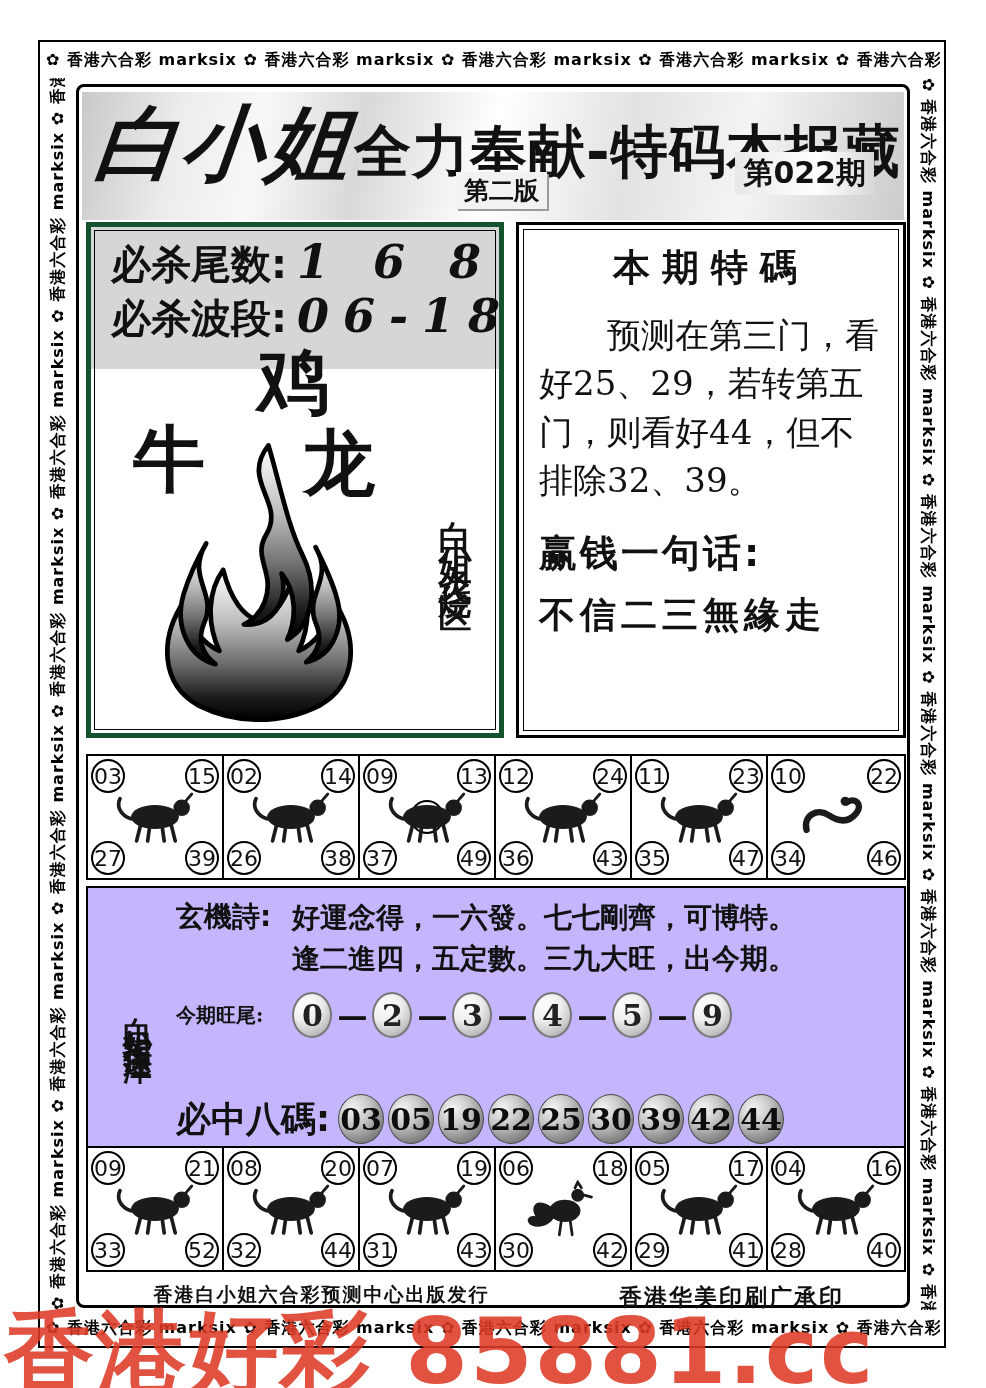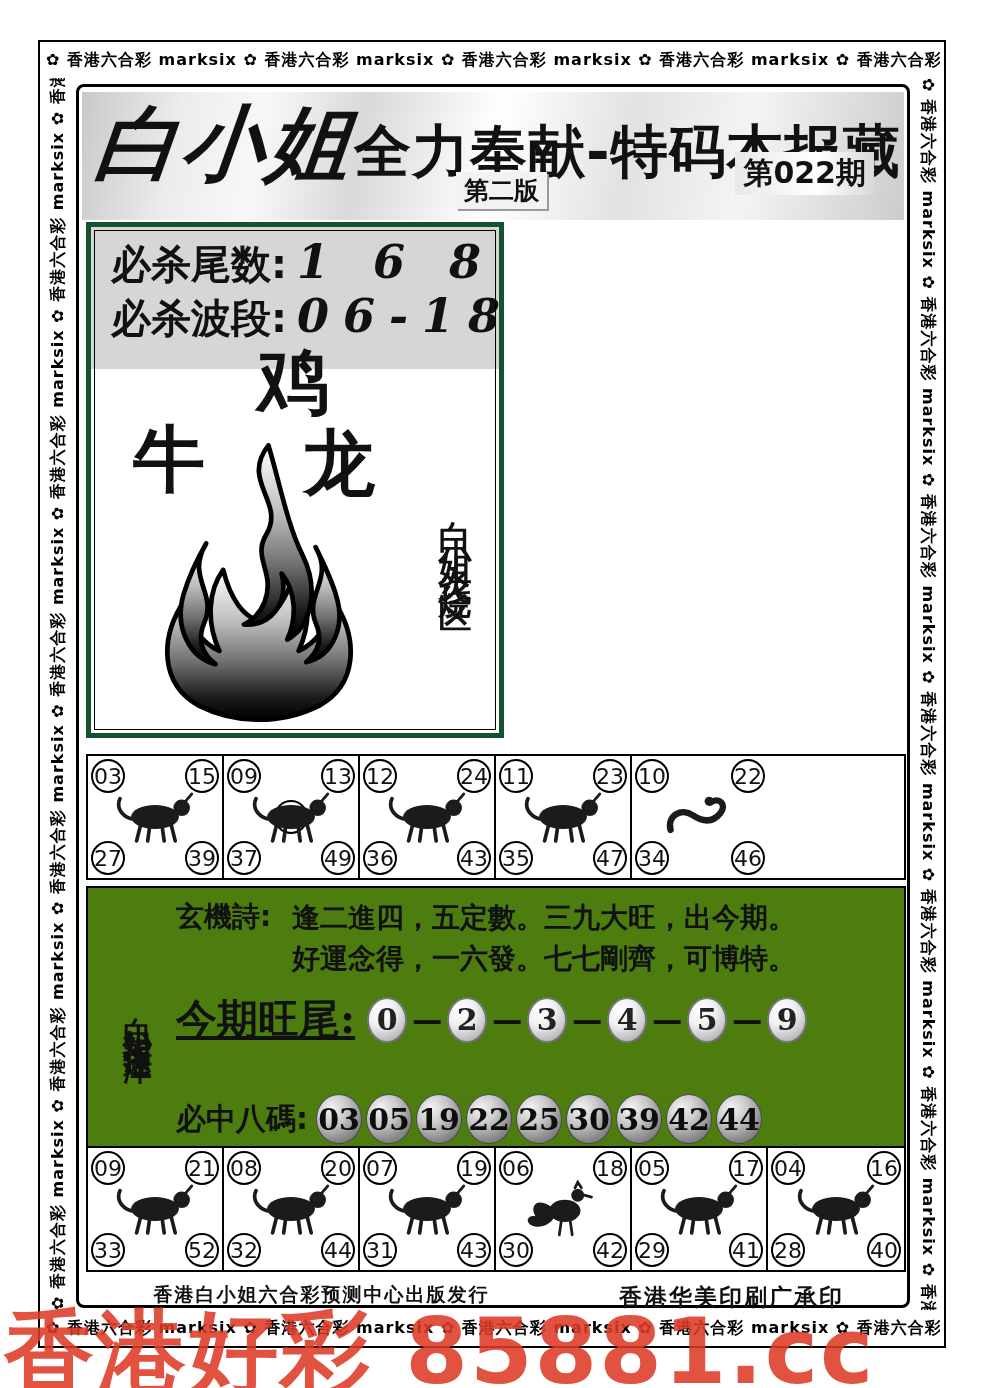--- a/index.html
+++ b/index.html
@@ -62,39 +62,39 @@
   .zcell { position:relative; border-right:2px solid #000; }
   .zcell:last-child { border-right:none;border-radius:16px; }
   .cn { position:absolute; width:34px; height:34px; border:2px solid #000; border-radius:50%;
     font-size:22px; display:flex; align-items:center; justify-content:center; background:#fff; }
   .cn.tl { left:3px; top:3px; } .cn.tr { right:3px; top:3px; }
   .cn.bl { left:3px; bottom:3px; } .cn.br { right:3px; bottom:3px; }
   .cn.center { left:50%; top:50%; transform:translate(-50%,-50%); background:transparent; }
   .animal { position:absolute; left:50%; top:50%; transform:translate(-50%,-50%); width:92px; height:66px; }
 
   
-  .guide-box { position:absolute; left:86px; top:886px; width:820px; height:293px; border:2px solid #000; background:#4d7c0f; }
+  .guide-box { position:absolute; left:86px; top:886px; width:820px; height:293px; border:2px solid #000; background:#c4b5fd; }
   .guide-side-note { position:absolute; left:8px; top:4px; height:248px; width:62px;
     writing-mode:vertical-rl; text-orientation:upright; font-size:29px; font-weight:900; letter-spacing:6px; text-align:center; }
   .guide-content { position:absolute; left:88px; top:0; width:726px; height:100%; }
   .poem-row { position:absolute; left:0; top:10px; display:flex; }
   .poem-label { font-size:28px; font-weight:900; width:116px; flex:none; }
   .poem-lines div { font-size:28px; font-weight:900; line-height:1.45; white-space:nowrap; }
   .wangwei-row { position:absolute; left:0; top:104px; display:flex; align-items:center; }
-  .wangwei-label { font-family:"DejaVu Serif", serif; font-size:41px; font-weight:900; margin-right:12px;text-decoration:underline; }
+  .wangwei-label { font-family:"DejaVu Serif", serif; font-size:20px; font-weight:900; margin-right:29px; }
   .wball { width:40px; height:46px; border:2px solid #777; border-radius:50%;
     background:radial-gradient(circle at 32% 28%, #ffffff 0%, #eeeeee 40%, #bbbbbb 78%, #9a9a9a 100%);
     display:flex; align-items:center; justify-content:center;
     font-family:"DejaVu Serif", serif; font-size:30px; font-weight:bold; color:#222; }
   .wdash { font-size:30px; font-weight:900; margin:0 5px; }
   .meng-row { position:absolute; left:0; top:166px; white-space:nowrap; }
   .meng-label { font-size:32px; font-weight:900; margin-right:14px; }
   .meng-text { font-family:"DejaVu Serif", serif; font-size:33px; font-weight:bold; letter-spacing:5px; }
   .bazhong-row { position:absolute; left:0; top:206px; display:flex; align-items:center; }
-  .bazhong-label { font-size:30px; font-weight:900; margin-right:8px; }
+  .bazhong-label { font-size:35px; font-weight:900; margin-right:8px; }
   .bball { width:46px; height:50px; border:1px solid #4a4a4a; border-radius:50%; margin-right:4px;
     background:radial-gradient(circle at 32% 28%, #f5f5f5 0%, #c9c9c9 35%, #8d8d8d 68%, #5e5e5e 100%);
     display:flex; align-items:center; justify-content:center;
     font-family:"DejaVu Serif", serif; font-size:30px; font-weight:bold; color:#0d0d0d; }
 
   
   .footer-row { position:absolute; left:86px; top:1282px; width:820px; display:flex; }
   .footer-pub { flex:1.35; text-align:center; font-size:19px; font-weight:bold; letter-spacing:2px; }
   .footer-print { flex:1; text-align:center; font-size:23px; font-weight:bold; letter-spacing:2px; }
 
@@ -168,27 +168,44 @@
         </linearGradient>
       </defs>
       <path fill="url(#fg)" stroke="#000" stroke-width="5" stroke-linejoin="round" d="M60 170 C34 210 36 258 76 280 C116 300 164 300 204 280 C244 258 246 210 220 170 C214 196 200 214 182 222 C196 192 194 158 178 136 C170 168 156 186 140 190 C124 186 110 168 102 136 C86 158 84 192 98 222 C80 214 66 196 60 170 Z"></path>
       <path fill="url(#fg)" stroke="#000" stroke-width="5" stroke-linejoin="round" d="M150 4 C120 42 168 64 148 98 C132 124 158 138 146 170 C141 183 132 190 124 194 C152 196 172 172 164 140 C180 160 180 188 170 210 C196 196 204 156 186 120 C170 88 162 44 150 4 Z"></path>
       <path fill="url(#fg)" stroke="#000" stroke-width="5" stroke-linejoin="round" d="M84 108 C62 144 96 160 82 192 C74 210 80 226 94 236 C66 230 50 196 60 162 C66 142 76 122 84 108 Z"></path>
       <path fill="url(#fg)" stroke="#000" stroke-width="5" stroke-linejoin="round" d="M200 112 C220 146 188 162 200 192 C208 210 202 224 190 234 C218 228 232 196 222 164 C217 146 208 128 200 112 Z"></path>
     </svg>
     <div class="kill-side-note">白小姐炎烧区</div>
   </div>
 
+  <div class="special-box">
+    <div class="special-inner">
+      <div class="special-title">本期特碼</div>
+      <div class="special-body">预测在第三门，看好25、29，若转第五门，则看好44，但不排除32、39。</div>
+      <div class="slogan-label">赢钱一句话:</div>
+      <div class="slogan-text">不信二三無緣走</div>
+    </div>
+  </div>
 
   <div class="ztable ztable-top">
     <div class="zcell">
       <span class="cn tl">03</span>
       <span class="cn tr">15</span>
       <span class="cn bl">27</span>
       <span class="cn br">39</span>
+      <svg class="animal" viewBox="0 0 100 64">
+          <use href="#sym-quad"></use>
+        </svg>
+    </div>
+    <div class="zcell">
+      <span class="cn tl">02</span>
+      <span class="cn tr">14</span>
+      <span class="cn bl">26</span>
+      <span class="cn br">38</span>
       <svg class="animal" viewBox="0 0 100 64">
           <use href="#sym-quad"></use>
         </svg>
     </div>
     <div class="zcell">
       <span class="cn tl">09</span>
       <span class="cn tr">13</span>
       <span class="cn bl">37</span>
       <span class="cn br">49</span>
       <span class="cn center">25</span>
@@ -224,22 +241,22 @@
         </svg>
     </div>
   </div>
 
   <div class="guide-box">
     <div class="guide-side-note">白小姐指点迷津</div>
     <div class="guide-content">
       <div class="poem-row">
         <span class="poem-label">玄機詩:</span>
         <span class="poem-lines">
+          <div>好運念得，一六發。七七剛齊，可博特。</div>
           <div>逢二進四，五定數。三九大旺，出今期。</div>
-          <div>好運念得，一六發。七七剛齊，可博特。</div>
         </span>
       </div>
       <div class="wangwei-row">
         <span class="wangwei-label">今期旺尾:</span>
         <span class="wball">0</span>
         <span class="wdash">—</span>
         <span class="wball">2</span>
         <span class="wdash">—</span>
         <span class="wball">3</span>
         <span class="wdash">—</span>

